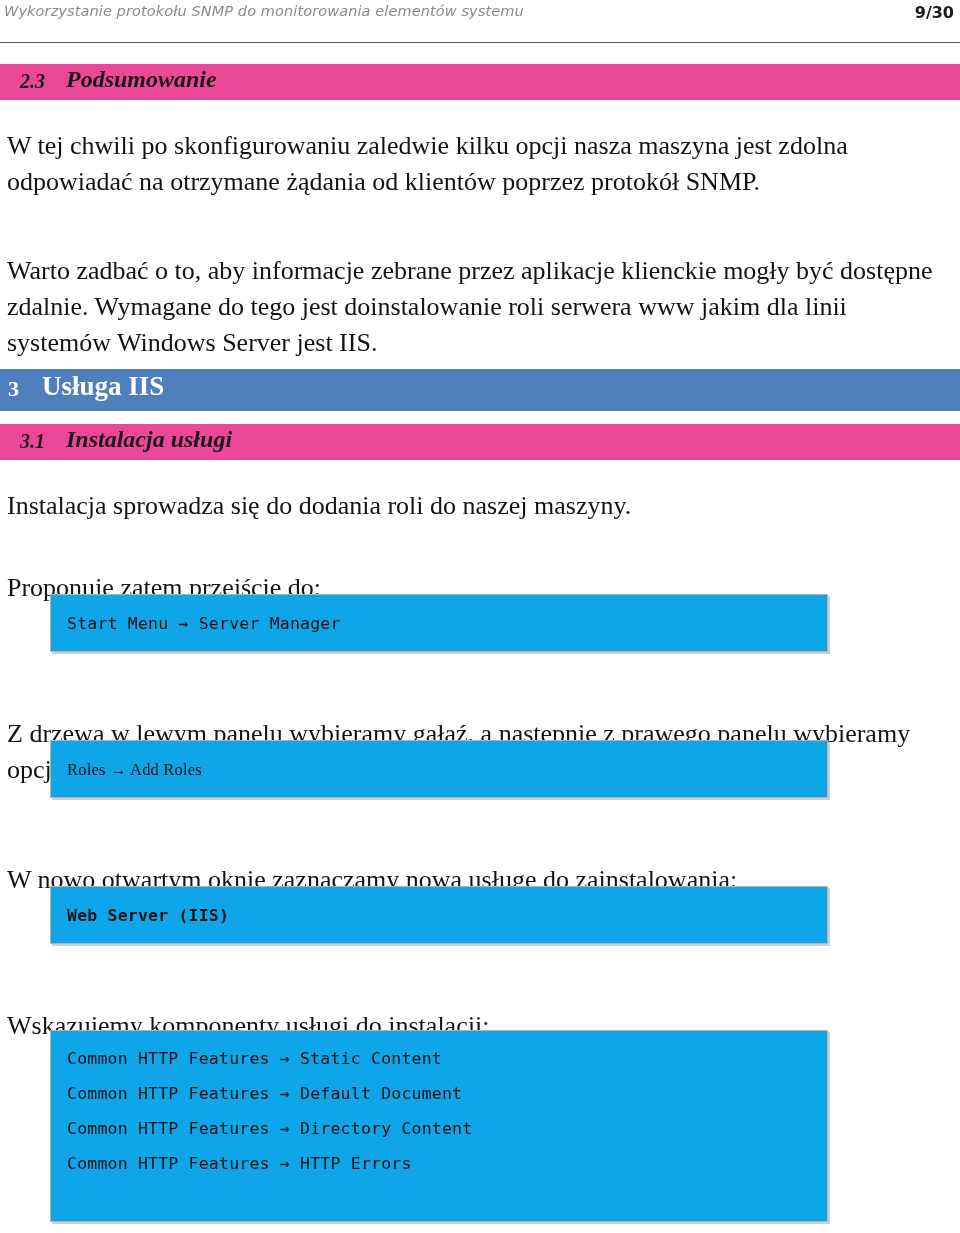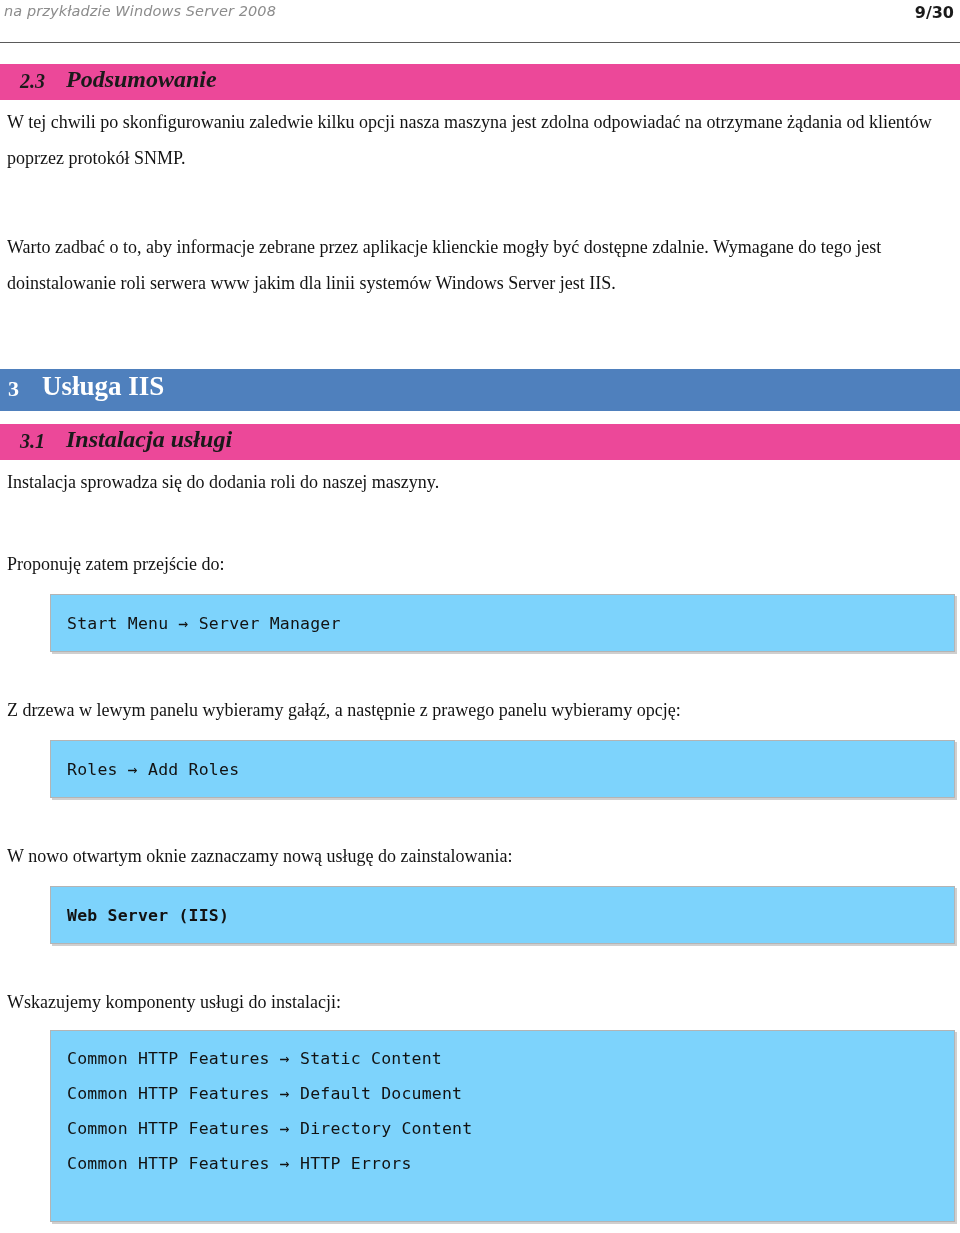--- a/index.html
+++ b/index.html
@@ -107,51 +107,52 @@
     left: 42px;
     top: 2px;
     font-size: 27px;
   }
 
   
   .para {
     position: absolute;
     left: 7px;
     width: 944px;
-    font-size: 18px;
+    font-size: 26px;
     line-height: 36px;
     color: #131313;
+    margin-top: 24px;
   }
 
   
   .codebox {
     position: absolute;
     left: 50px;
-    width: 905px;
+    width: 778px;
     box-sizing: border-box;
-    background: #7dd3fc;
+    background: #0ea5e9;
     border: 1px solid #b4b4b4;
     box-shadow: 2px 2px 0 0 #cfcfcf;
   }
   .codebox .codeline {
     font-family: "DejaVu Sans Mono", "Liberation Mono", monospace;
     font-size: 16.5px;
     line-height: 35px;
     color: #121212;
     white-space: pre;
     padding-left: 16px;
     letter-spacing: 0.2px;
   }
 </style>
 </head>
 <body>
 
 <div class="page-header">
   <div class="header-title">
-    <span class="line2">na przykładzie Windows Server 2008</span>
+    <span>Wykorzystanie protokołu SNMP do monitorowania elementów systemu</span>
   </div>
   <div class="header-pagenum">9/30</div>
   <div class="header-rule"></div>
 </div>
 
 <div class="h2-band" style="top:64px;">
   <span class="num">2.3</span>
   <span class="ttl">Podsumowanie</span>
 </div>
 
@@ -173,21 +174,21 @@
 
 <div class="para" style="top:546px;">Proponuję zatem przejście do:</div>
 
 <div class="codebox" style="top:594px; height:58px;">
   <div class="codeline" style="padding-top:11px;">Start Menu → Server Manager</div>
 </div>
 
 <div class="para" style="top:692px;">Z drzewa w lewym panelu wybieramy gałąź, a następnie z prawego panelu wybieramy opcję:</div>
 
 <div class="codebox" style="top:740px; height:58px;">
-  <div class="codeline" style="padding-top:11px;">Roles → Add Roles</div>
+  <div class="codeline" style="padding-top:11px;font-family:Liberation Serif, serif;">Roles → Add Roles</div>
 </div>
 
 <div class="para" style="top:838px;">W nowo otwartym oknie zaznaczamy nową usługę do zainstalowania:</div>
 
 <div class="codebox" style="top:886px; height:58px;">
   <div class="codeline" style="padding-top:11px;font-weight:bold;">Web Server (IIS)</div>
 </div>
 
 <div class="para" style="top:984px;">Wskazujemy komponenty usługi do instalacji:</div>
 

